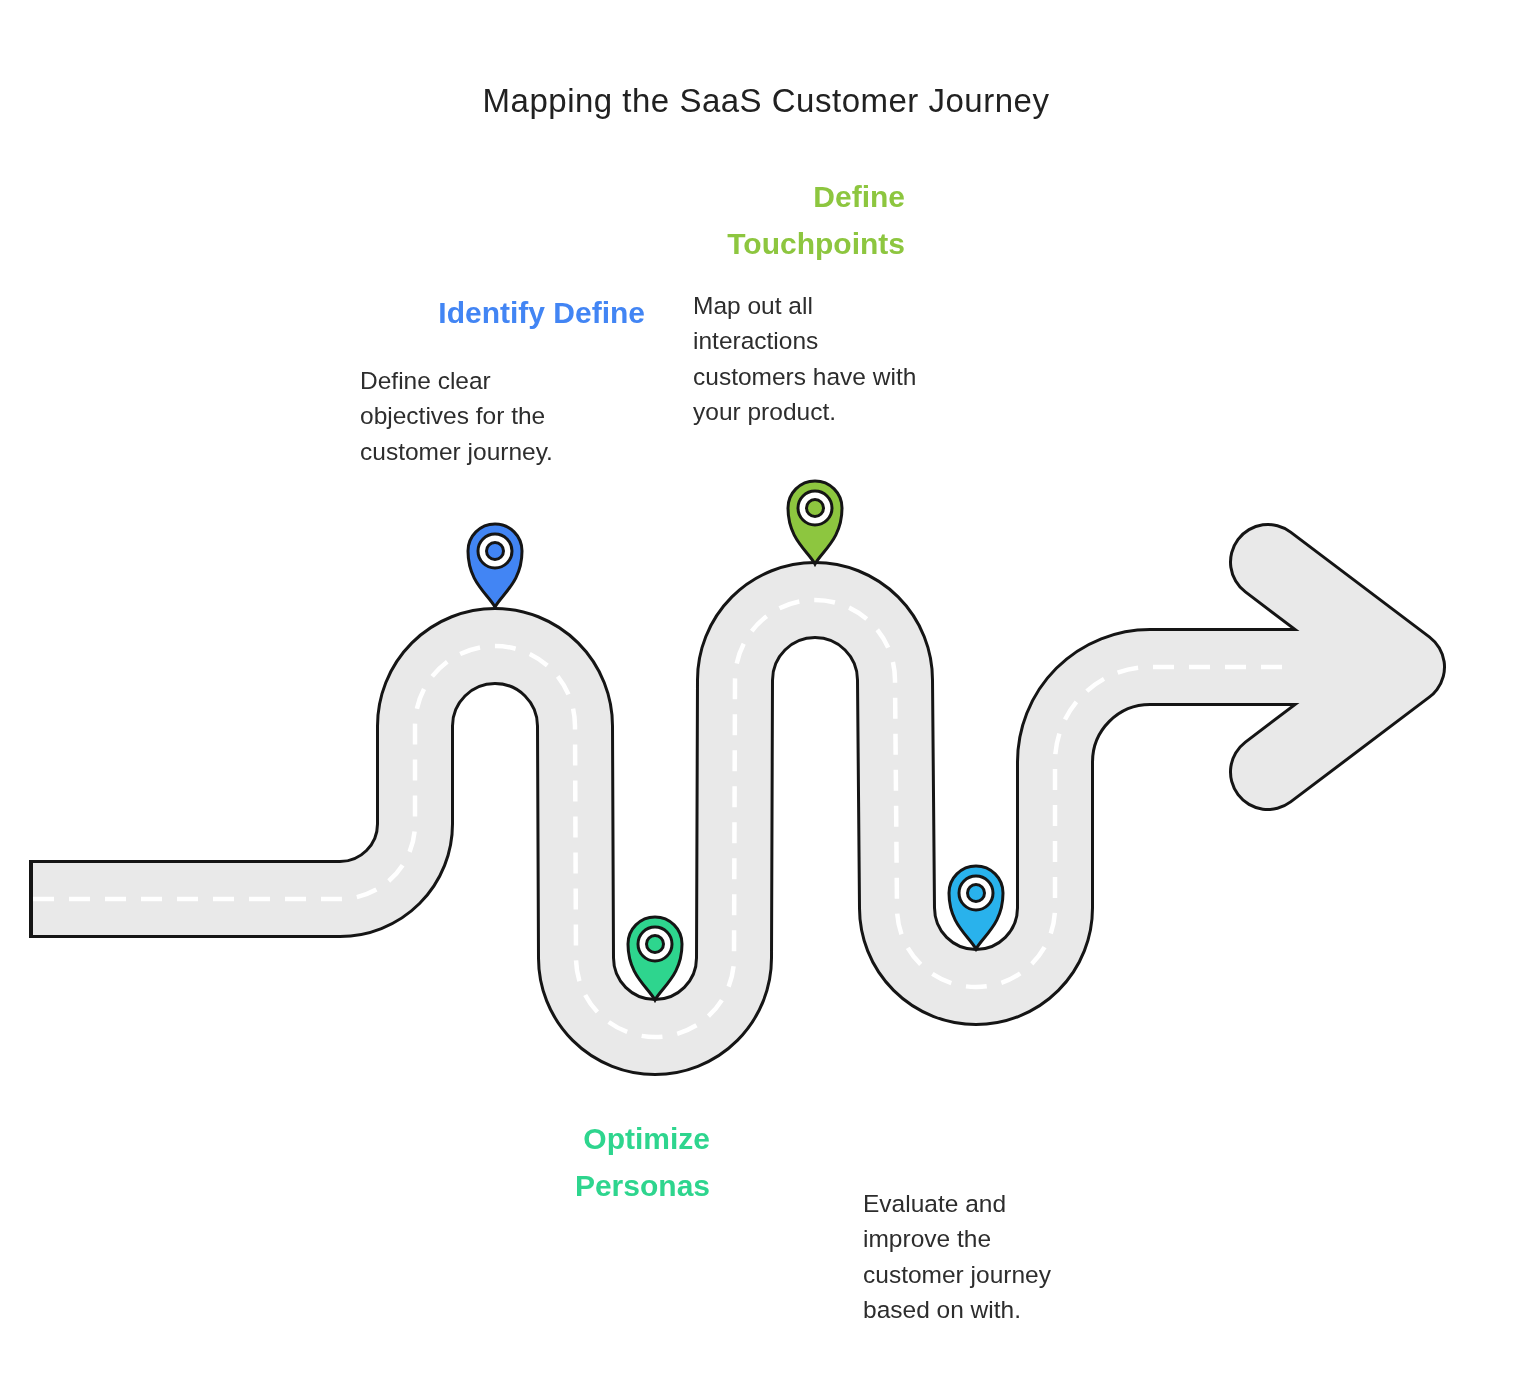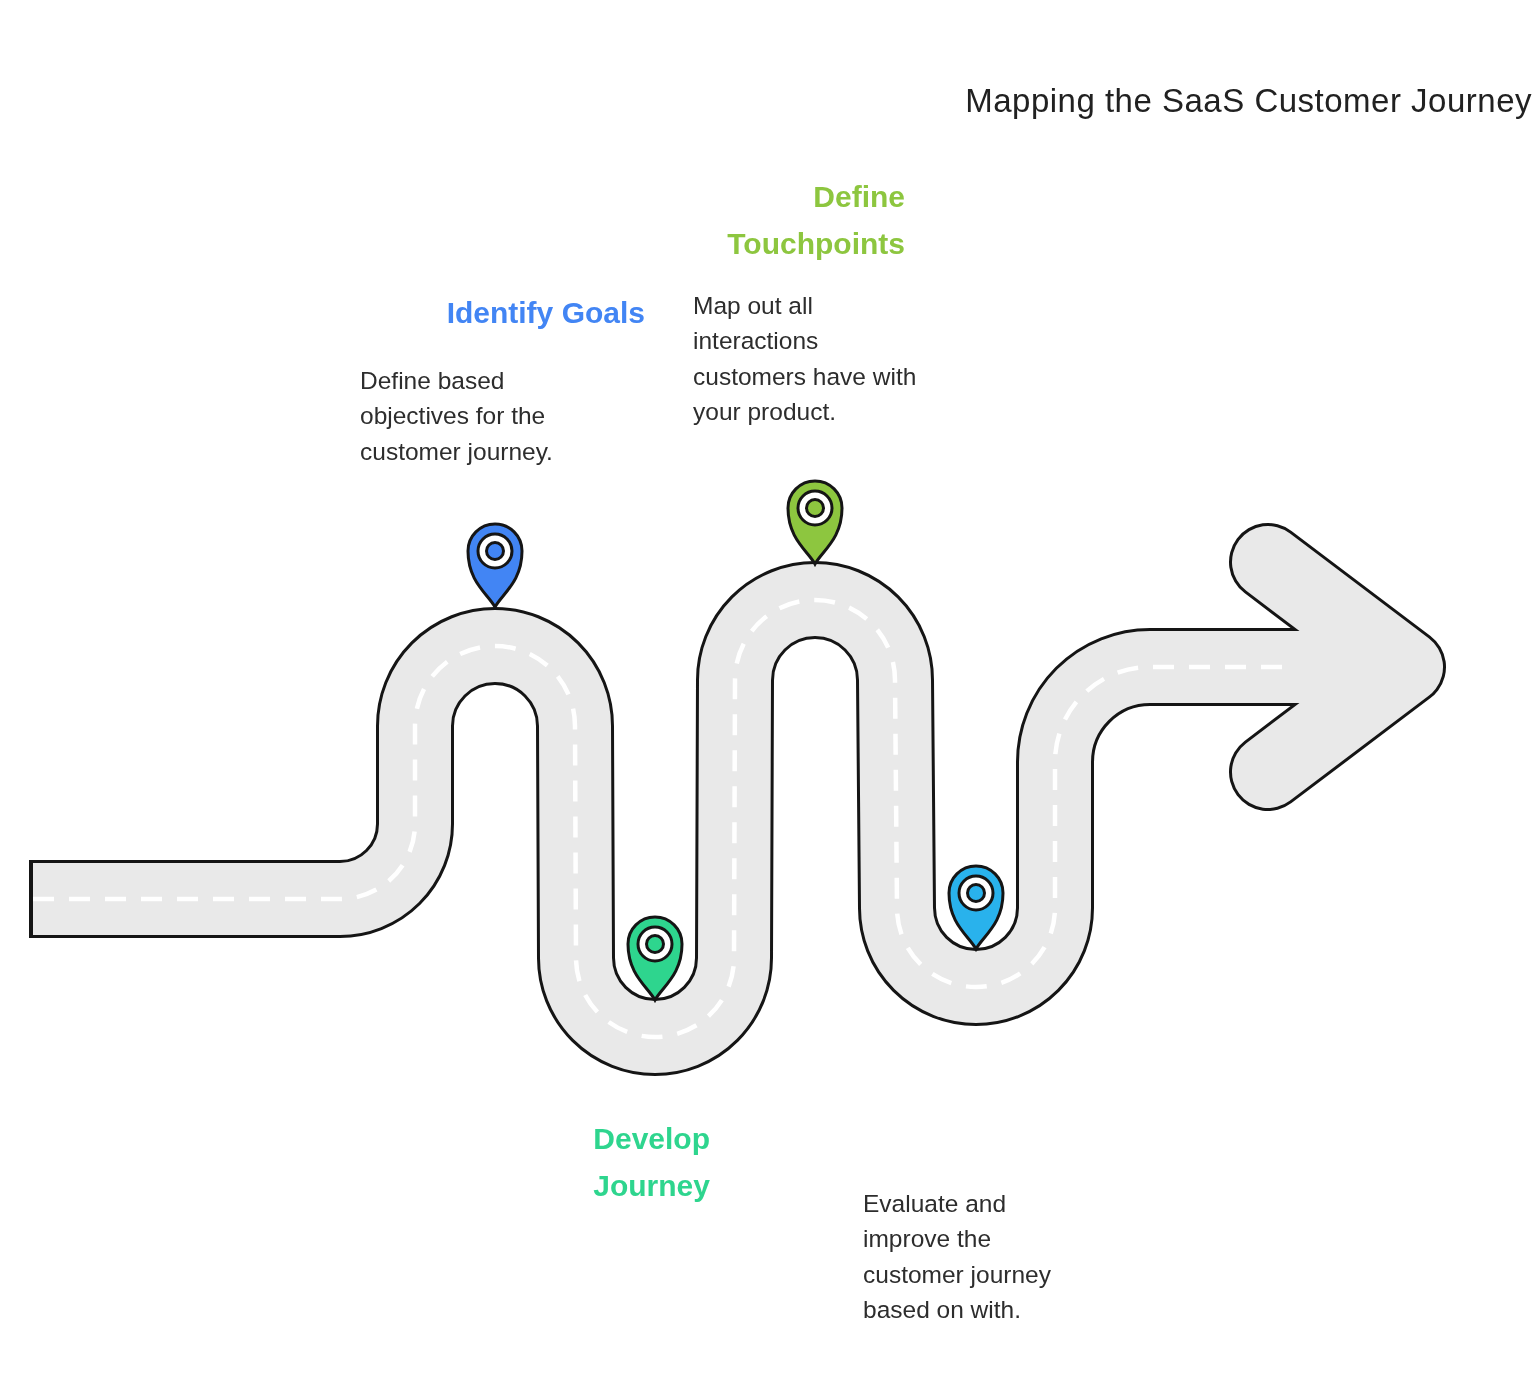--- a/index.html
+++ b/index.html
@@ -2,21 +2,21 @@
 <html><head>
 <meta charset="utf-8">
 <style>
   html,body { margin:0; padding:0; background:#ffffff; }
   .canvas {
     position:relative; width:1532px; height:1376px; background:#ffffff;
     overflow:hidden; font-family:"Liberation Sans", sans-serif;
   }
   .page-title {
     position:absolute; left:0; top:82px; width:100%;
-    text-align:right; font-size:33px; font-weight:400; color:#212121;
+    text-align:center; font-size:33px; font-weight:400; color:#212121;
     letter-spacing:0.5px;
   }
   .road-svg { position:absolute; left:0; top:0; width:1532px; height:1376px; }
   .step-title {
     position:absolute; text-align:right; font-weight:700; font-size:30px;
     line-height:1.55;
   }
   .step-desc {
     position:absolute; text-align:left; font-size:24.5px; line-height:1.44;
     color:#2d2d2d;
@@ -79,23 +79,23 @@
       <circle cx="0" cy="-56" r="17" fill="#ffffff" stroke="#151515" stroke-width="3"></circle>
       <circle cx="0" cy="-56" r="8.5" stroke="#151515" stroke-width="3" fill="#2ED58E"></circle>
     </g>
     <g transform="translate(976,949)">
       <path d="M 0,0 C -7,-13 -27,-25 -27,-56 A 27,27 0 1 1 27,-56 C 27,-25 7,-13 0,0 Z" stroke="#151515" stroke-width="3" fill="#29B2EC"></path>
       <circle cx="0" cy="-56" r="17" fill="#ffffff" stroke="#151515" stroke-width="3"></circle>
       <circle cx="0" cy="-56" r="8.5" stroke="#151515" stroke-width="3" fill="#29B2EC"></circle>
     </g>
   </svg>
 
-  <div class="step-title t0" style="color: rgb(66, 133, 244);">Identify Goals</div>
-  <div class="step-desc  d0">Define based objectives for the customer journey.</div>
+  <div class="step-title t0" style="color: rgb(66, 133, 244);">Identify Define</div>
+  <div class="step-desc  d0">Define clear objectives for the customer journey.</div>
 
   <div class="step-title t1" style="color: rgb(141, 198, 63);">Define Touchpoints</div>
   <div class="step-desc  d1">Map out all interactions customers have with your product.</div>
 
-  <div class="step-title t2" style="color: rgb(46, 213, 142);">Develop Journey</div>
+  <div class="step-title t2" style="color: rgb(46, 213, 142);">Optimize Personas</div>
 
   <div class="step-desc  d3">Evaluate and improve the customer journey based on with.</div>
 
 </div>
 
 </body></html>

